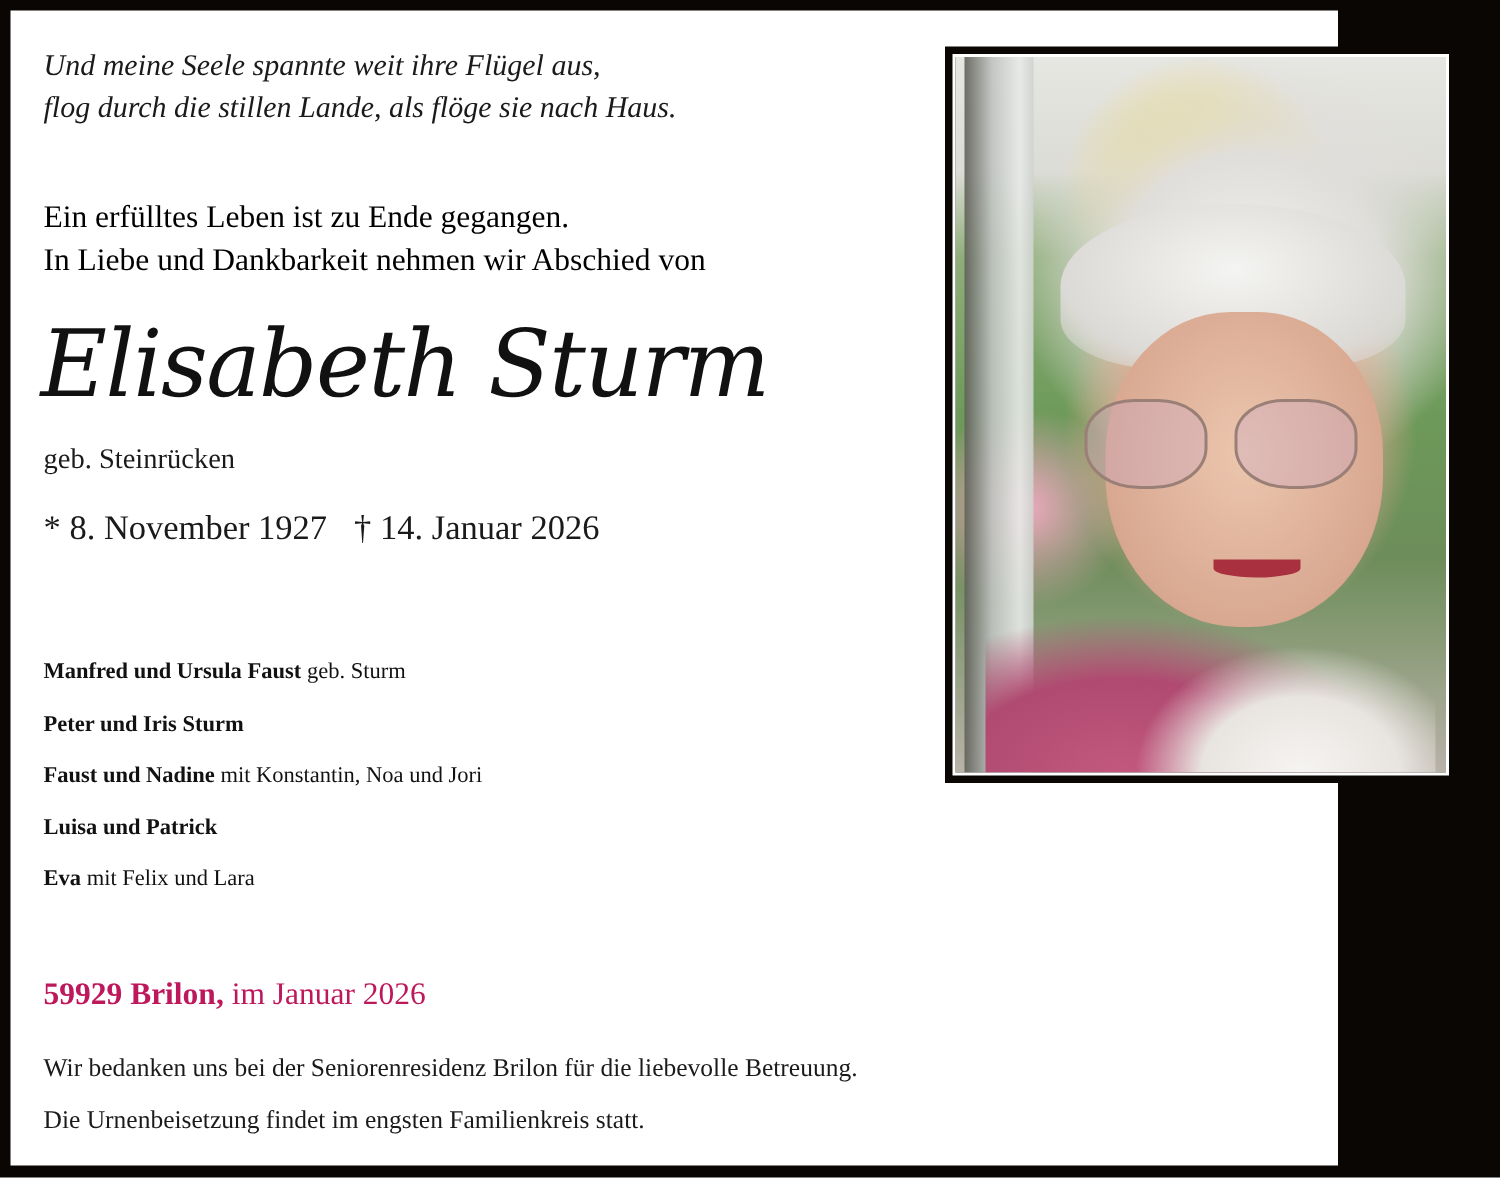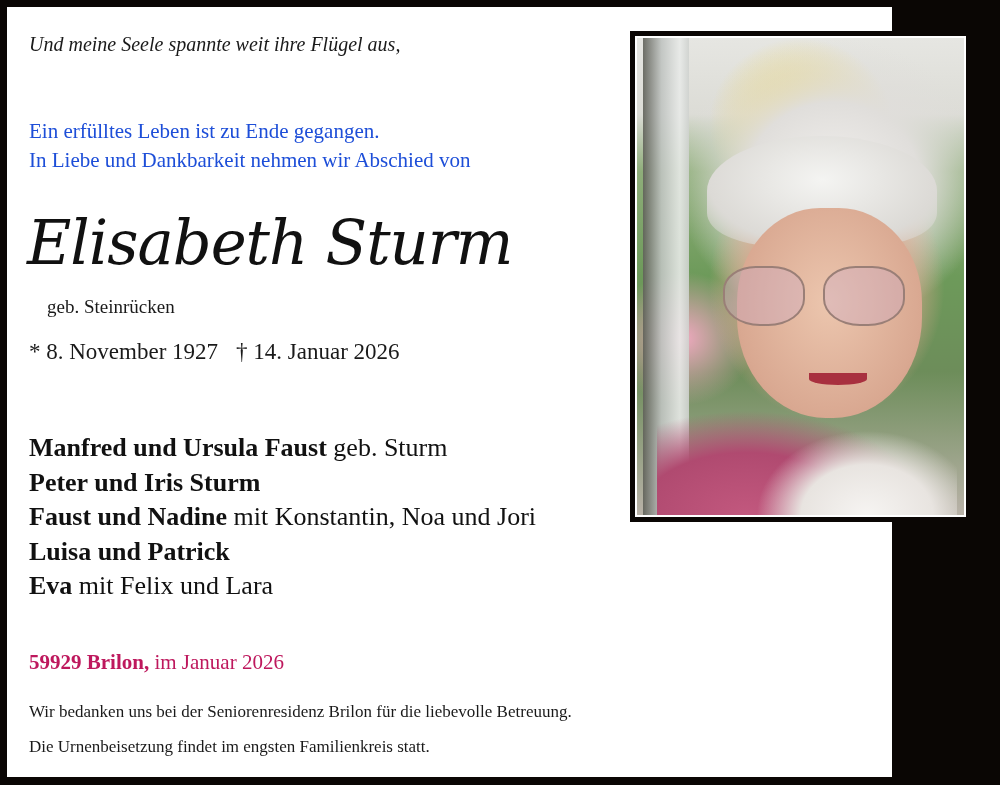--- a/index.html
+++ b/index.html
@@ -4,30 +4,30 @@
 <style>
   html, body { margin: 0; padding: 0; }
   body { width: 1000px; height: 785px; background: #0a0604; position: relative; overflow: hidden; }
   .card {
     position: absolute; left: 7px; top: 7px; width: 885px; height: 770px;
     background: #ffffff; color: #111;
     font-family: "Liberation Serif", serif;
   }
   .abs { position: absolute; white-space: nowrap; }
   .verse { left: 22px; top: 23px; font-style: italic; font-size: 20px; line-height: 28px; color: #1a1a1a; }
-  .intro { left: 22px; top: 110px; font-size: 21px; line-height: 29px; color: #1d4ed8; }
+  .intro { left: 22px; top: 123px; font-size: 21px; line-height: 29px; color: #000000; }
   .name {
     left: 20px; top: 196px; font-family: "DejaVu Serif", serif; font-style: italic;
     font-size: 62px; line-height: 80px; color: #111; letter-spacing: -1px;
     transform: scaleX(0.98); transform-origin: left;
   }
-  .maiden { left: 22px; top: 287px; font-size: 19px; line-height: 26px; color: #1a1a1a; margin-left: 18px; }
+  .maiden { left: 22px; top: 287px; font-size: 19px; line-height: 26px; color: #1a1a1a; }
   .dates { left: 22px; top: 331px; font-size: 23px; line-height: 28px; color: #1a1a1a; }
   .dates .gap { display: inline-block; width: 18px; }
-  .family { left: 22px; top: 424px; font-size: 26px; line-height: 34.5px; color: #111; }
+  .family { left: 22px; top: 424px; font-size: 15px; line-height: 34.5px; color: #111; }
   .family b { font-weight: bold; }
   .place { left: 22px; top: 641px; font-size: 21px; line-height: 28px; color: #be185d; }
   .thanks { left: 22px; top: 687px; font-size: 17px; line-height: 35px; color: #1a1a1a; }
 
   .photo-frame {
     position: absolute; left: 623px; top: 24px; width: 341px; height: 491px;
     background: #0a0604; box-sizing: border-box; padding: 5px;
   }
   .photo-inner {
     width: 100%; height: 100%; box-sizing: border-box; border: 2px solid #ffffff; position: relative; overflow: hidden;
@@ -49,20 +49,21 @@
   .photo-inner .glasses span.r { left: 100px; }
   .photo-inner .mouth { position: absolute; left: 172px; top: 335px; width: 58px; height: 12px; border-radius: 0 0 50% 50%; background: #a8303f; }
 </style>
 </head>
 <body>
 
 <div class="card">
 
   <div class="abs verse">
     <div>Und meine Seele spannte weit ihre Flügel aus,</div>
+    <div>flog durch die stillen Lande, als flöge sie nach Haus.</div>
   </div>
 
   <div class="abs intro">
     <div>Ein erfülltes Leben ist zu Ende gegangen.</div>
     <div>In Liebe und Dankbarkeit nehmen wir Abschied von</div>
   </div>
 
   <div class="abs name">Elisabeth Sturm</div>
 
   <div class="abs maiden">geb. Steinrücken</div>

